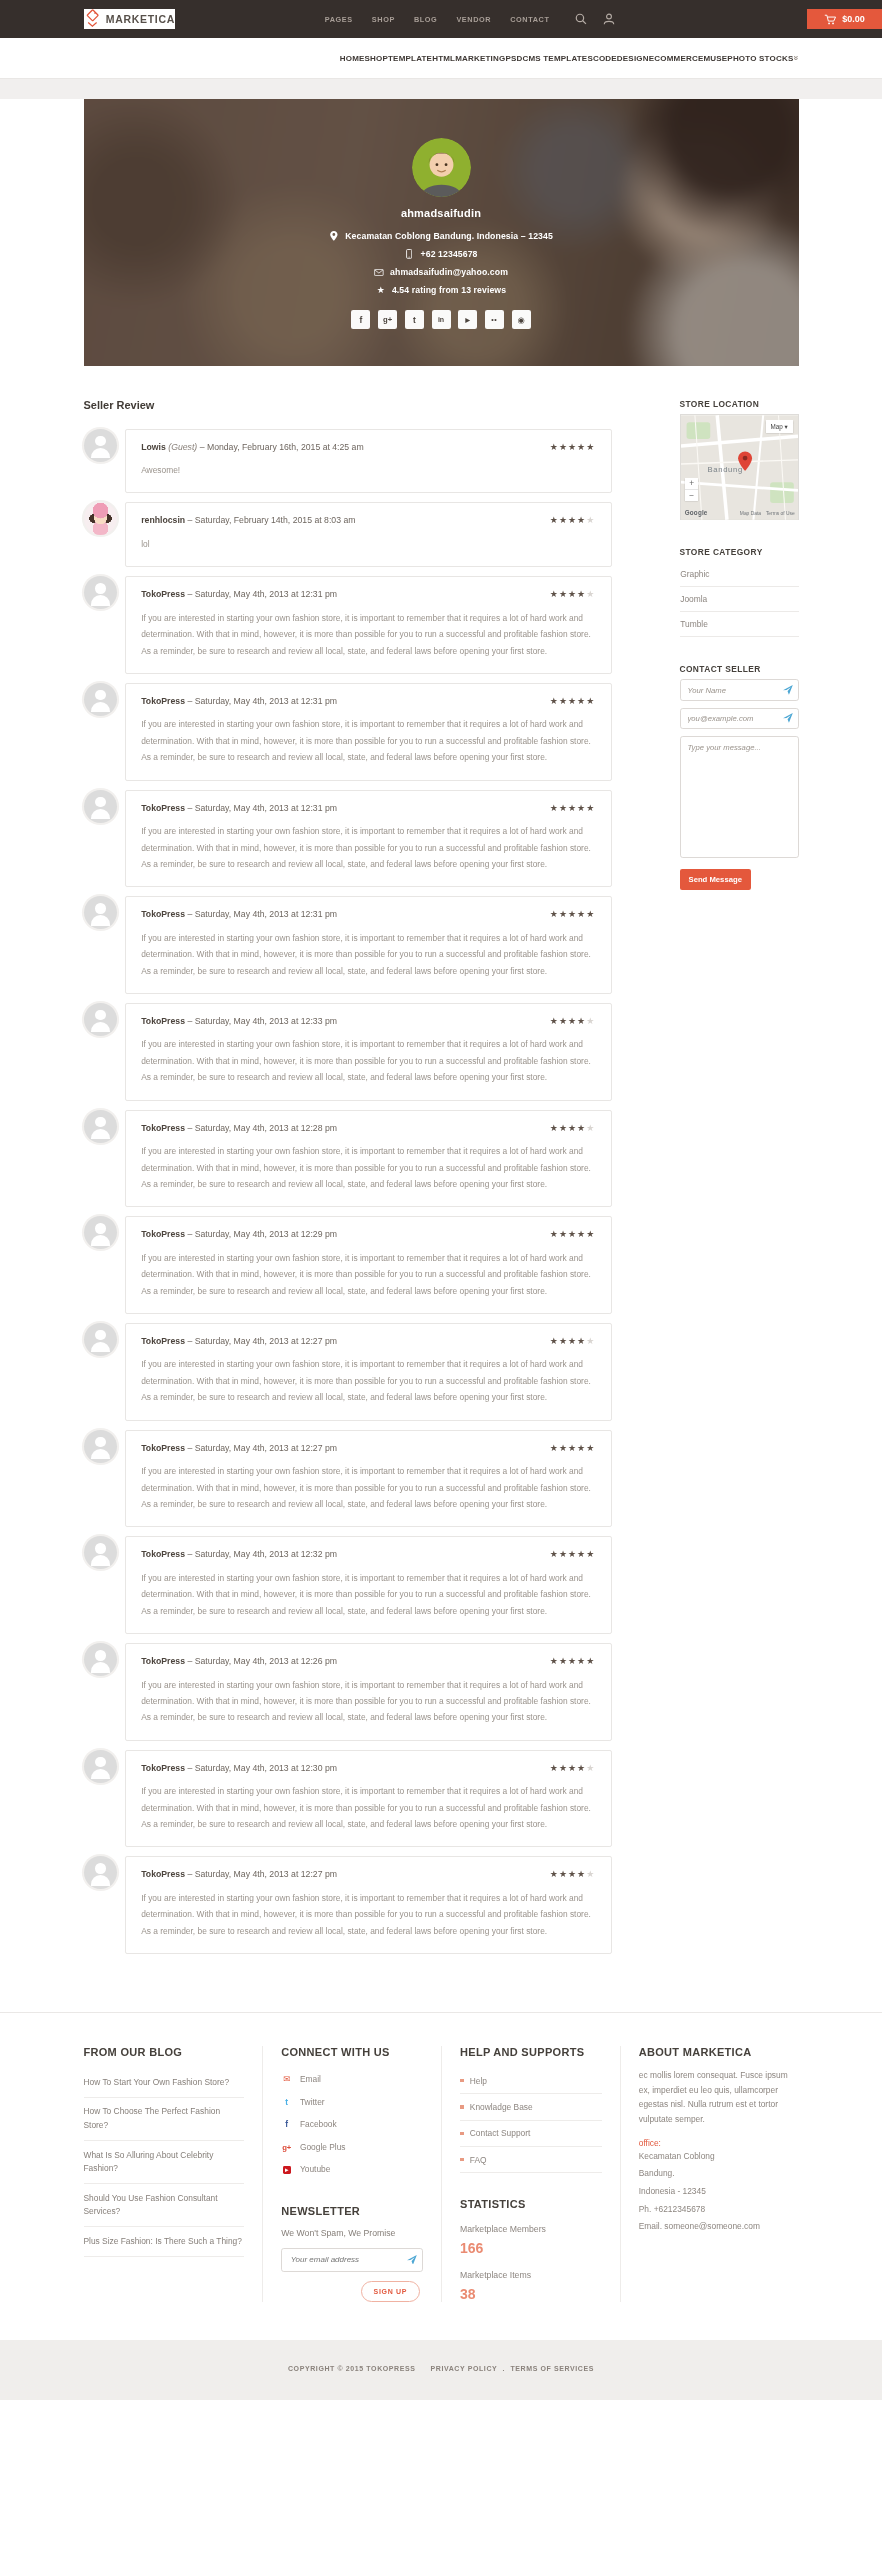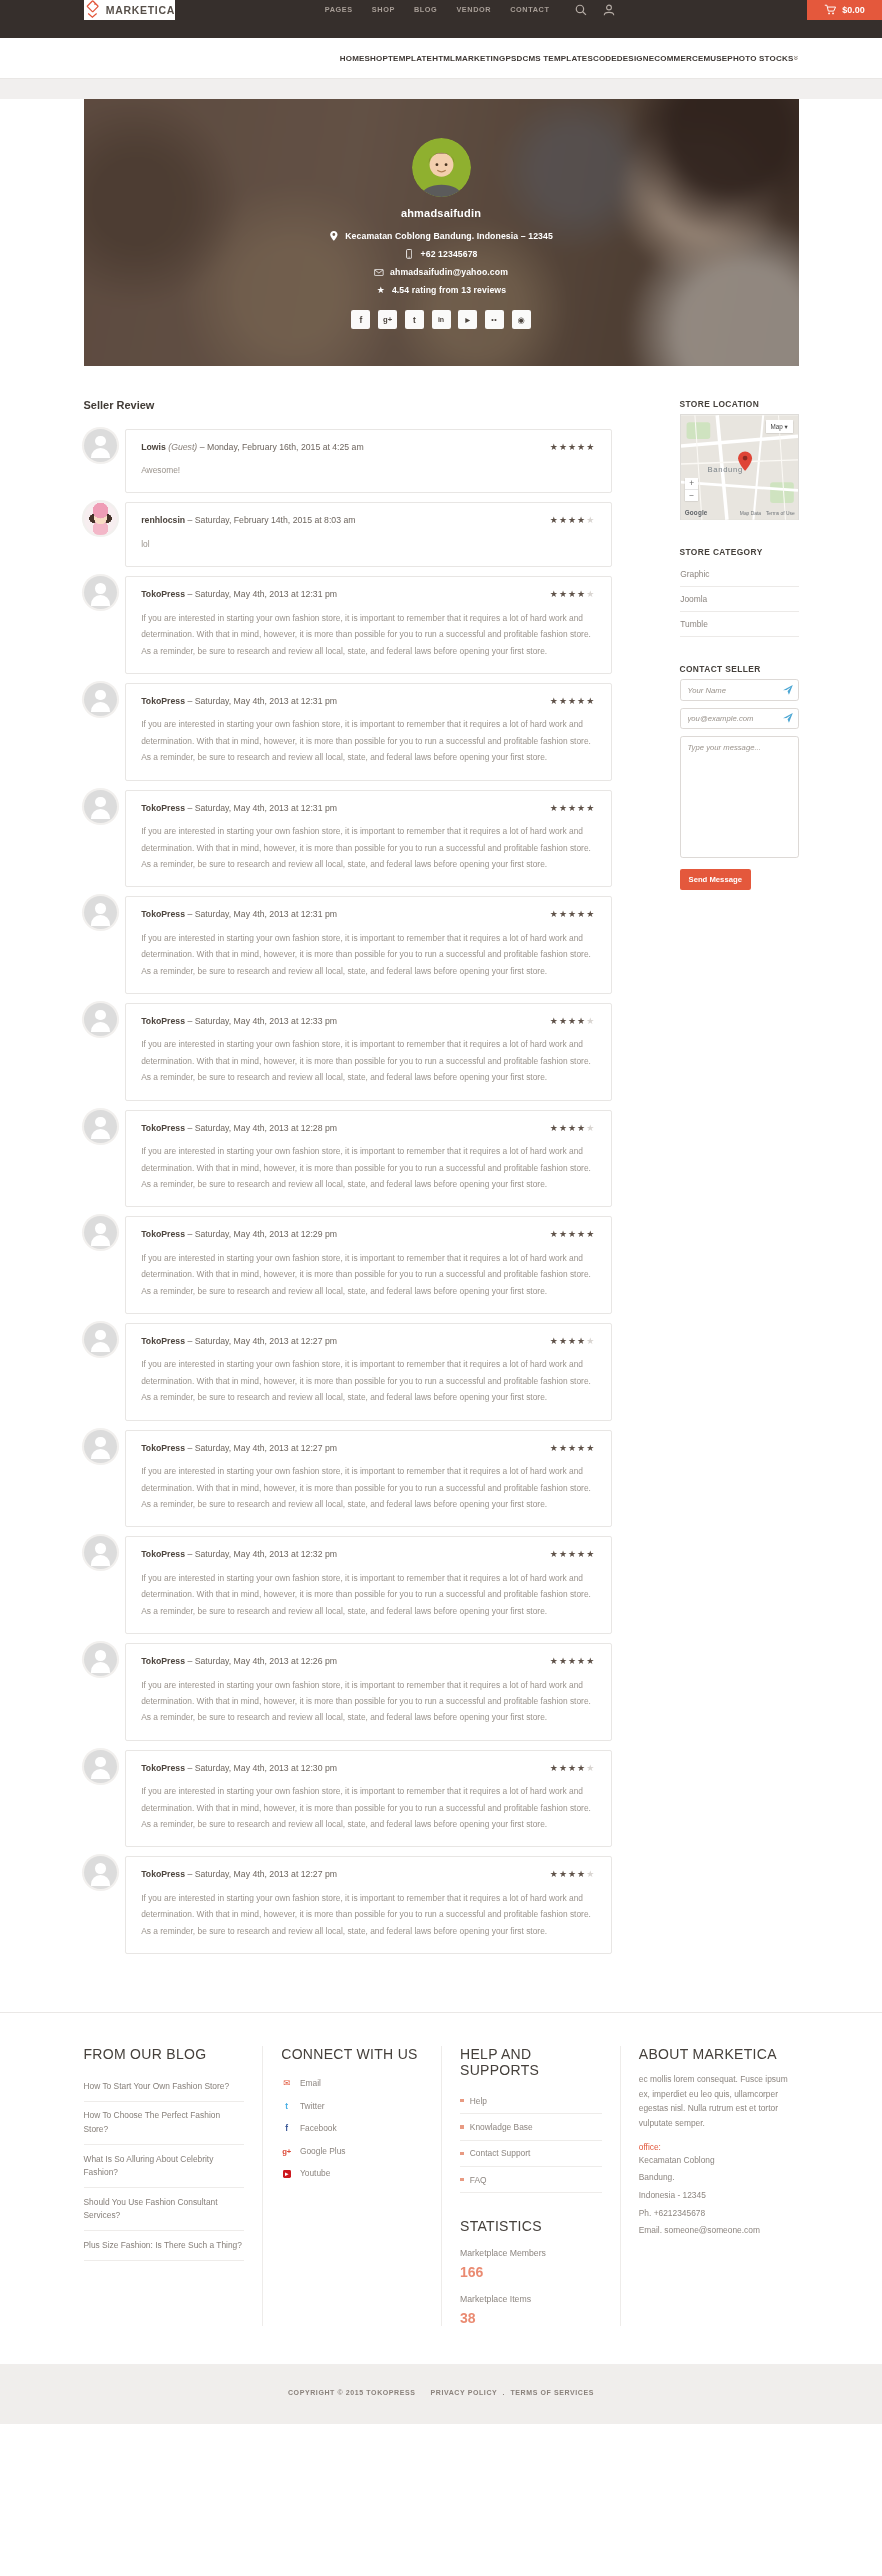--- a/index.html
+++ b/index.html
@@ -1,20 +1,20 @@
 <!DOCTYPE html>
 <html style="font-size:11px"><head>
 <meta charset="utf-8">
 <style>
   * { margin:0; padding:0; box-sizing:border-box; }
   body { width:882px; background:#fff; font-family:"Liberation Sans","DejaVu Sans",sans-serif; color:#45403b; }
   .container { width:715px; margin:0 auto; }
 
   
-  .hdr { background:#362f2c; height:38px; display:flex; align-items:flex-start; }
+  .hdr { background:#362f2c; height:38px; display:flex; align-items:center; }
   .hdr-inner { width:882px; display:flex; align-items:stretch; }
   .logo-box { margin-left:84px; width:91px; background:#fff; display:flex; align-items:center; justify-content:center; gap:4.9px; }
   .logo-text { font-size:10.5px; font-weight:bold; letter-spacing:0.7px; color:#57504a; }
   .top-nav { display:flex; align-items:center; gap:19px; margin-left:auto; }
   .top-nav a { font-size:7.3px; font-weight:bold; letter-spacing:0.6px; color:#a89e97; text-decoration:none; cursor:pointer; }
   .hdr-icons { display:flex; align-items:center; gap:16.7px; margin:0 42px 0 25px; }
   .hdr-icons svg { display:block; cursor:pointer; }
   .cart-btn { margin-left:auto; width:75px; background:#e4583c; display:flex; align-items:center; justify-content:center; gap:5.6px; color:#fff; font-weight:bold; font-size:9px; cursor:pointer; }
 
   
@@ -92,21 +92,21 @@
   .fld .plane { position:absolute; right:5.6px; top:5.6px; }
   .contact-form textarea { width:100%; height:122px; border:0.7px solid #ddd9d6; border-radius:2.8px; font-size:7.7px; font-style:italic; color:#555; padding:5.6px 7px; resize:none; font-family:inherit; outline:none; }
   .send-btn { margin-top:8.4px; background:#e4583c; color:#fff; border:none; border-radius:2.1px; font-size:7.7px; font-weight:bold; padding:6.3px 9px; cursor:pointer; font-family:inherit; }
 
   
   .footer { border-top:0.7px solid #eae8e6; padding:33px 0 38px; }
   .footer .container { display:flex; }
   .fcol { width:25%; padding:0 18px; border-left:0.7px solid #eeecea; }
   .fcol:first-child { border-left:none; padding-left:0; }
   .fcol:last-child { padding-right:0; }
-  .f-title { font-size:14px; font-weight:normal; letter-spacing:0.3px; color:#45403b; margin-bottom:9.8px; }
+  .f-title { font-size:11px; font-weight:bold; letter-spacing:0.3px; color:#45403b; margin-bottom:9.8px; }
   .blog-list { list-style:none; }
   .blog-list li { font-size:8.4px; line-height:1.6; color:#867f79; padding:7.7px 0; border-bottom:0.7px solid #eeecea; cursor:pointer; }
   .connect-list { list-style:none; }
   .connect-list li { display:flex; align-items:center; gap:7.7px; font-size:8.4px; color:#8d8680; padding:6.3px 0; cursor:pointer; }
   .ficon { width:11px; text-align:center; font-size:8.4px; font-weight:bold; }
   .ficon-mail::before{content:"\2709"; color:#e2593e;}
   .ficon-twitter::before{content:"t"; color:#4ab0e5;}
   .ficon-facebook::before{content:"f"; color:#3b5998;}
   .ficon-gplus::before{content:"g+"; color:#dd4b39; font-size:7.7px;}
   .ficon-youtube::before{content:"\25B8"; color:#fff; background:#cc181e; border-radius:1.4px; padding:0 2.1px 0.7px; font-size:7px;}
@@ -620,20 +620,31 @@
           <li>
             <span class="ficon ficon-gplus"></span>
             <span>Google Plus</span>
           </li>
 
           <li>
             <span class="ficon ficon-youtube"></span>
             <span>Youtube</span>
           </li>
         </ul>
+      <div class="newsletter">
+        <h3 class="f-title">NEWSLETTER</h3>
+        <div class="nl-promise">We Won't Spam, We Promise</div>
+        <div class="nl-field">
+          <input type="text" placeholder="Your email address" style="">
+          <svg class="plane" width="9.8" height="9.8" viewBox="0 0 14 14">
+              <path d="M0 7.5 L14 0 L8.5 14 L6.5 8.8 L11 3.2 L5 7.2 Z" fill="#4da7d4"></path>
+            </svg>
+        </div>
+        <button class="signup-btn">SIGN UP</button>
+      </div>
     </div>
     <div class="fcol">
       <h3 class="f-title">HELP AND SUPPORTS</h3>
       <ul class="help-list">
 
           <li>
             <span class="bullet"></span>
             <span>Help</span>
           </li>
 

